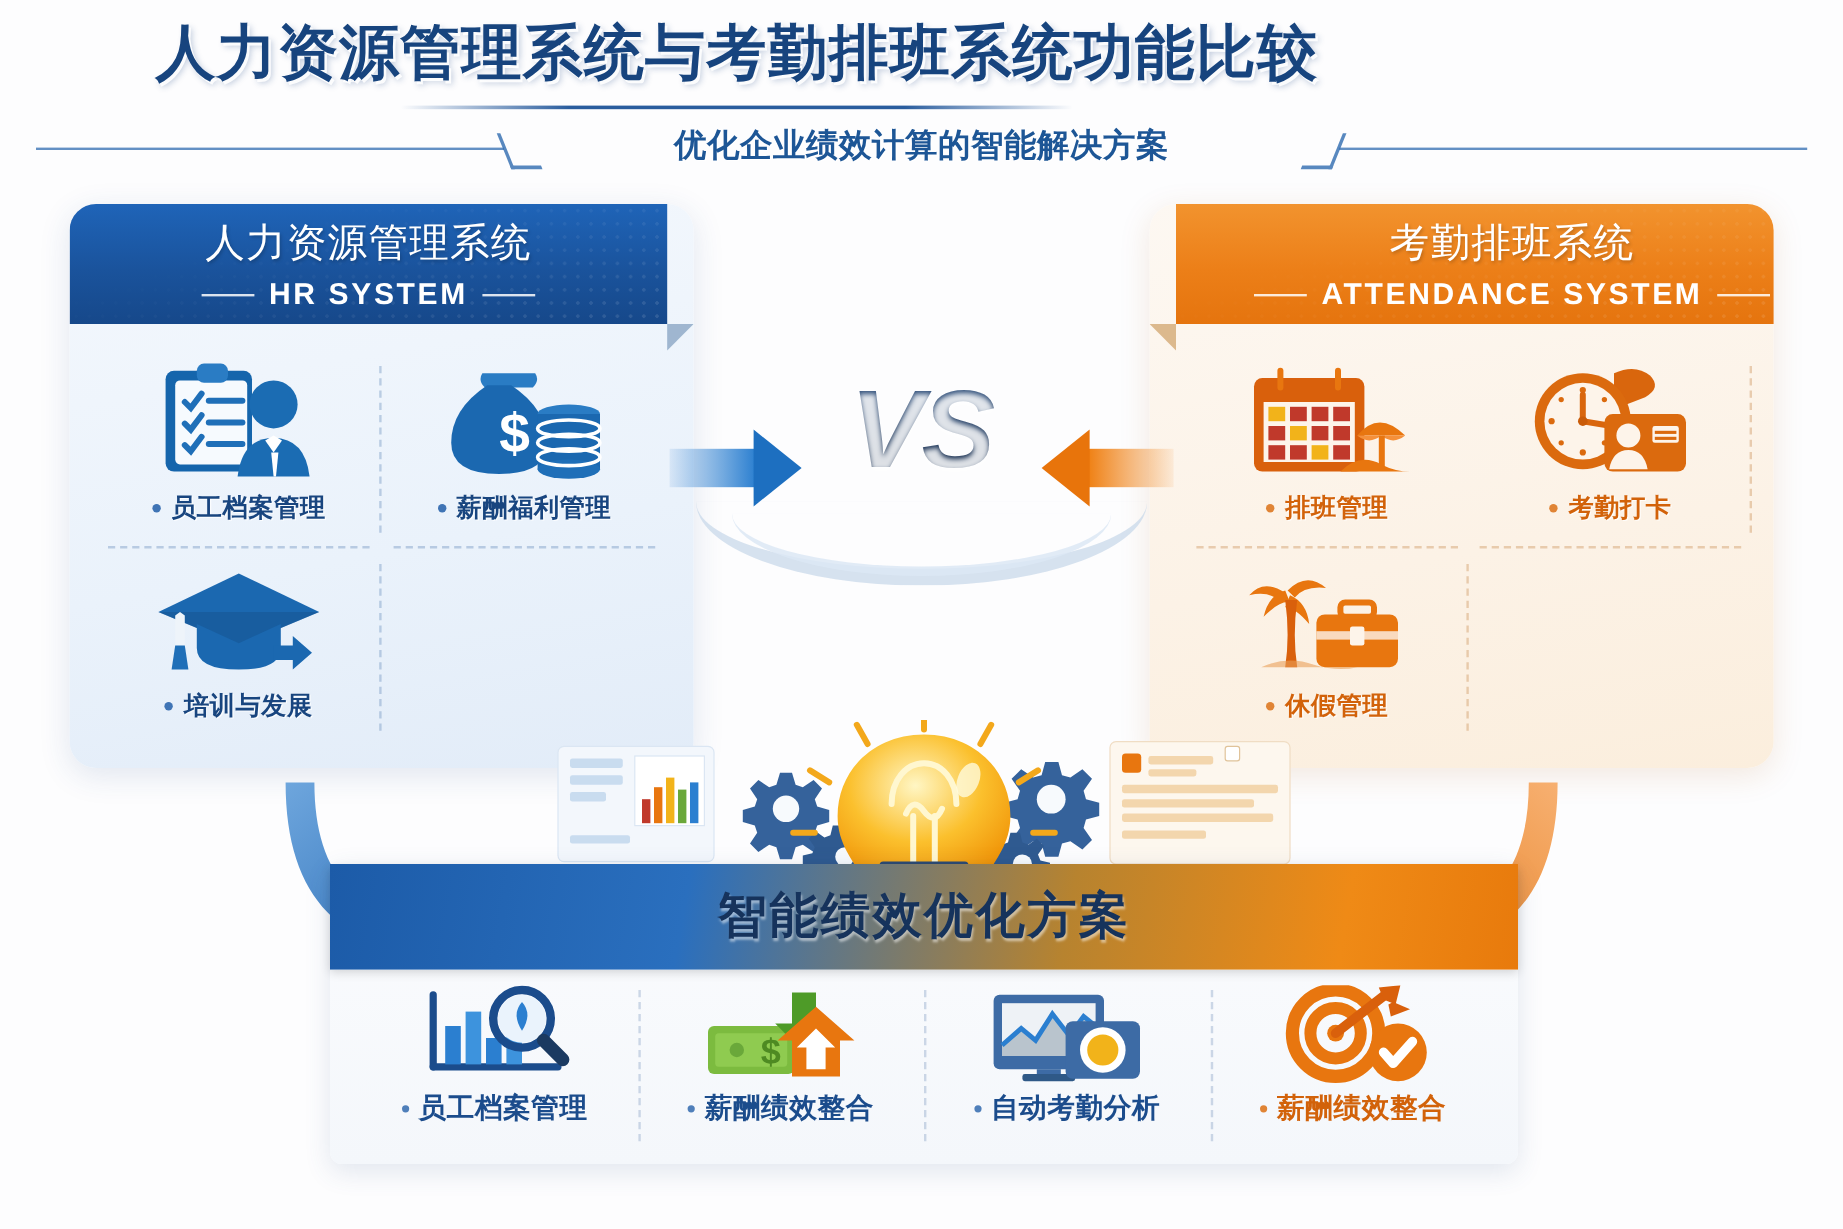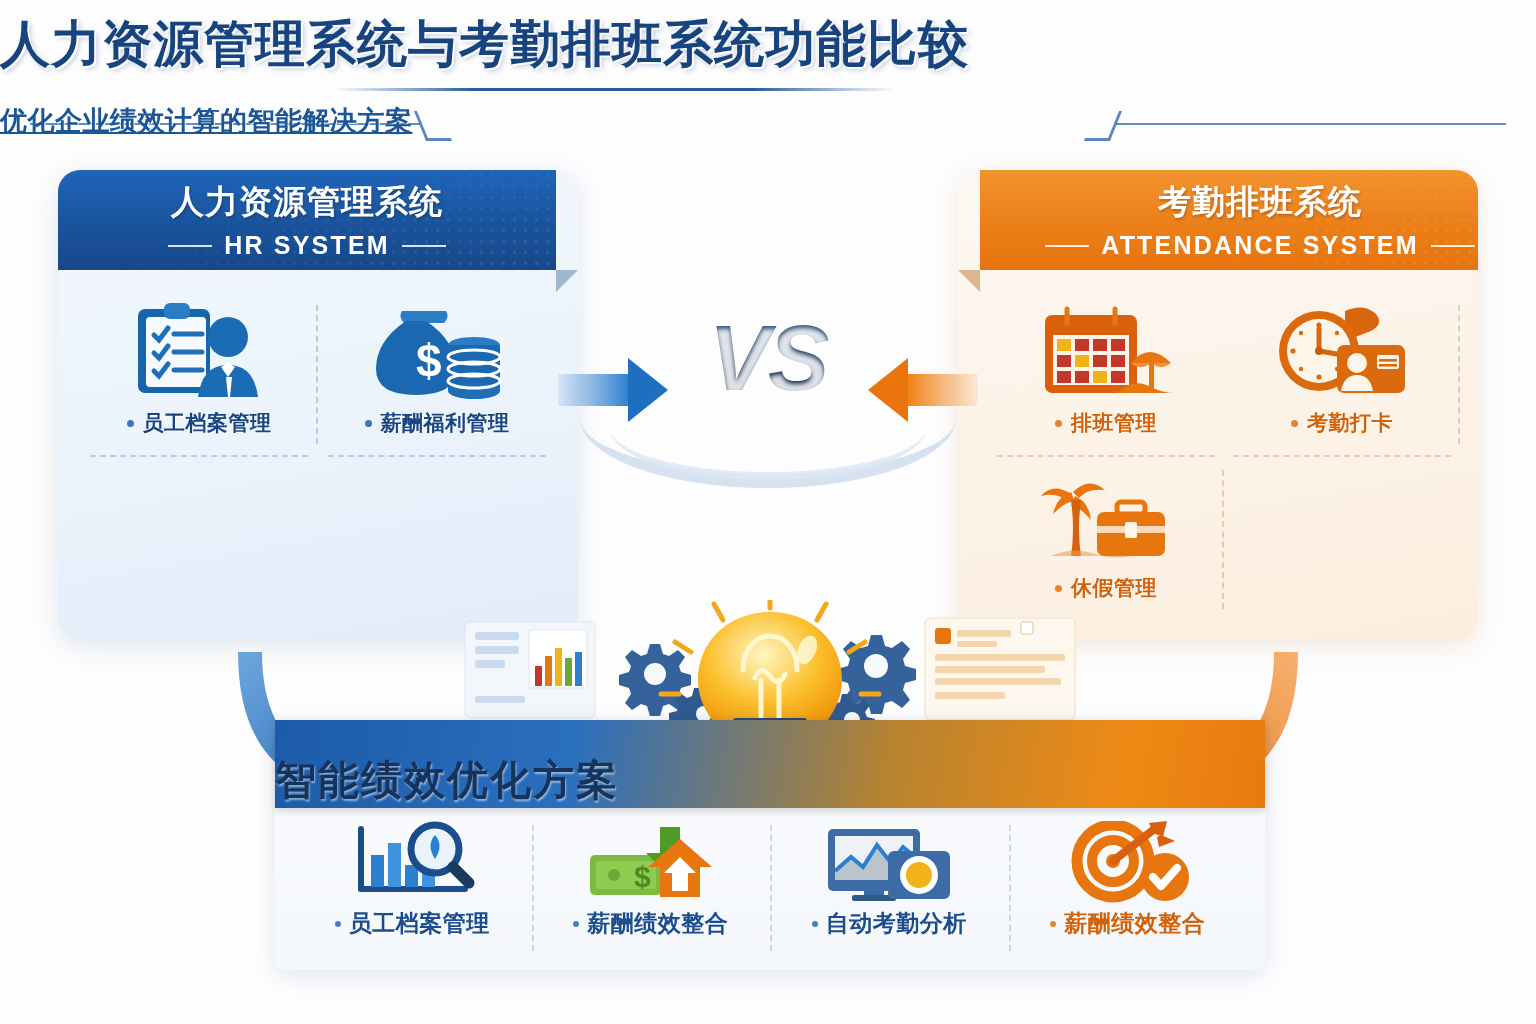--- a/index.html
+++ b/index.html
@@ -6,21 +6,21 @@
   html,body{ width:1536px; height:1024px; }
   body{
     font-family:"Liberation Sans","DejaVu Sans",sans-serif;
     background:#ffffff;
     position:relative;
     overflow:hidden;
   }
   .stage{ position:absolute; inset:0; background:#fdfdfe; }
 
   
-  .header{ position:absolute; left:0; top:16px; width:1228px; text-align:left; }
+  .header{ position:absolute; left:0; top:16px; width:1228px; text-align:center; }
   .main-title{
     font-size:50px; font-weight:bold; letter-spacing:1px;
     color:#17447e;
     text-shadow:2px 2px 0 rgba(255,255,255,.9), 3px 3px 5px rgba(30,70,130,.28);
     line-height:1.15;
   }
   .title-rule{
     width:560px; height:3px; margin:14px auto 0;
     background:linear-gradient(90deg,rgba(23,68,126,0) 0%,#2a5d9e 25%,#2a5d9e 75%,rgba(23,68,126,0) 100%);
   }
@@ -34,21 +34,20 @@
     position:absolute; top:14px; width:26px; height:30px;
     border-left:3px solid #2f6bb0; border-bottom:3px solid #2f6bb0;
     opacity:.8;
   }
   .sub-chev.l{ left:420px; transform:skewX(22deg); }
   .sub-chev.r{ right:420px; transform:skewX(-22deg) scaleX(-1); }
   .subtitle{
     position:absolute; left:0; right:0; top:6px;
     font-size:27px; font-weight:bold; color:#1d5696; letter-spacing:.5px;
     text-shadow:1px 1px 0 rgba(255,255,255,.9);
-    text-decoration:underline;
   }
 
   
   .panel{
     position:absolute; top:170px; width:520px; height:470px;
     border-radius:22px; overflow:hidden;
   }
   .panel.left{
     left:58px;
     background:linear-gradient(170deg,#f4f8fd 0%,#eaf2fb 60%,#e2ecf8 100%);
@@ -81,21 +80,21 @@
     position:absolute; top:100px; width:0; height:0;
   }
   .panel.left .panel-fold{
     left:498px; border-top:22px solid #9fb6d0; border-right:22px solid transparent;
   }
   .panel.right .panel-fold{
     left:0px; border-top:22px solid #dcb98d; border-left:22px solid transparent;
   }
   .panel-title{
     position:relative; z-index:2; text-align:center; padding-top:10px;
-    font-size:33px; font-weight:bold; color:#ffffff; letter-spacing:1px;
+    font-size:33px; font-weight:normal; color:#ffffff; letter-spacing:1px;
     text-shadow:1px 2px 3px rgba(0,0,0,.22);
   }
   .panel-sub{
     position:relative; z-index:2; margin-top:6px;
     display:flex; align-items:center; justify-content:center; gap:12px;
     font-size:25px; font-weight:bold; color:#ffffff; letter-spacing:2.2px;
   }
   .panel-sub .dash{ display:block; width:44px; height:2px; background:rgba(255,255,255,.85); }
 
   .feature-grid{
@@ -181,21 +180,21 @@
     background:linear-gradient(180deg,#fbfcfe 0%,#f4f7fb 100%);
     border-radius:10px;
     box-shadow:0 6px 22px rgba(60,90,140,.14);
   }
   .bottom-banner{
     position:absolute; left:0; top:0; width:990px; height:88px;
     background:linear-gradient(100deg,#1c5ba8 0%,#2a6fbe 30%,#b7832f 62%,#ef8a16 85%,#e87a0c 100%);
     box-shadow:0 3px 8px rgba(0,0,0,.16);
   }
   .bottom-banner-title{
-    position:absolute; left:0; right:0; top:33px; 
+    position:absolute; left:0; right:0; top:16px; text-align:center;
     font-size:41px; font-weight:bold; color:#16335c; letter-spacing:2px;
     text-shadow:1px 2px 2px rgba(255,255,255,.5);
   }
   .bottom-grid{
     position:absolute; left:18px; right:18px; top:96px; bottom:10px;
     display:grid; grid-template-columns:repeat(4,1fr);
   }
   .bcell{ position:relative; display:flex; flex-direction:column; align-items:center; }
   .bcell + .bcell::after{
     content:""; position:absolute; left:0; top:6%; height:88%;
@@ -285,20 +284,36 @@
               <ellipse cx="112" cy="80" rx="26" ry="7"></ellipse>
             </g>
           </svg>
         </div>
         <div class="cell-label">
           <span class="bullet"></span>
           <span>薪酬福利管理</span>
         </div>
       </div>
 
+      <div class="cell div-r">
+        <div class="cell-icon">
+          <svg width="150" height="100" viewBox="0 0 150 100">
+            <path d="M75 12 L142 44 L75 72 L8 44 z" fill="#1b68b0"></path>
+            <path d="M75 44 L142 44 L75 72 L8 44 z" fill="#17508c" opacity=".45"></path>
+            <path d="M40 54 v20 q0 18 35 18 q35 0 35 -18 v-20 l-35 16 z" fill="#1b68b0"></path>
+            <path d="M26 44 l4 3 v26 h-8 v-26 z" fill="#eef4fa"></path>
+            <path d="M22 72 h8 l3 20 h-14 z" fill="#1f6fb8"></path>
+            <path d="M104 72 h16 v-8 l16 14 l-16 14 v-8 h-16 z" fill="#1b68b0"></path>
+          </svg>
+        </div>
+        <div class="cell-label">
+          <span class="bullet"></span>
+          <span>培训与发展</span>
+        </div>
+      </div>
 
       <div class="cell"></div>
     </div>
   </div>
 
   <div class="panel right">
     <div class="panel-head">
       <div class="dots"></div>
       <div class="panel-title">考勤排班系统</div>
       <div class="panel-sub">

